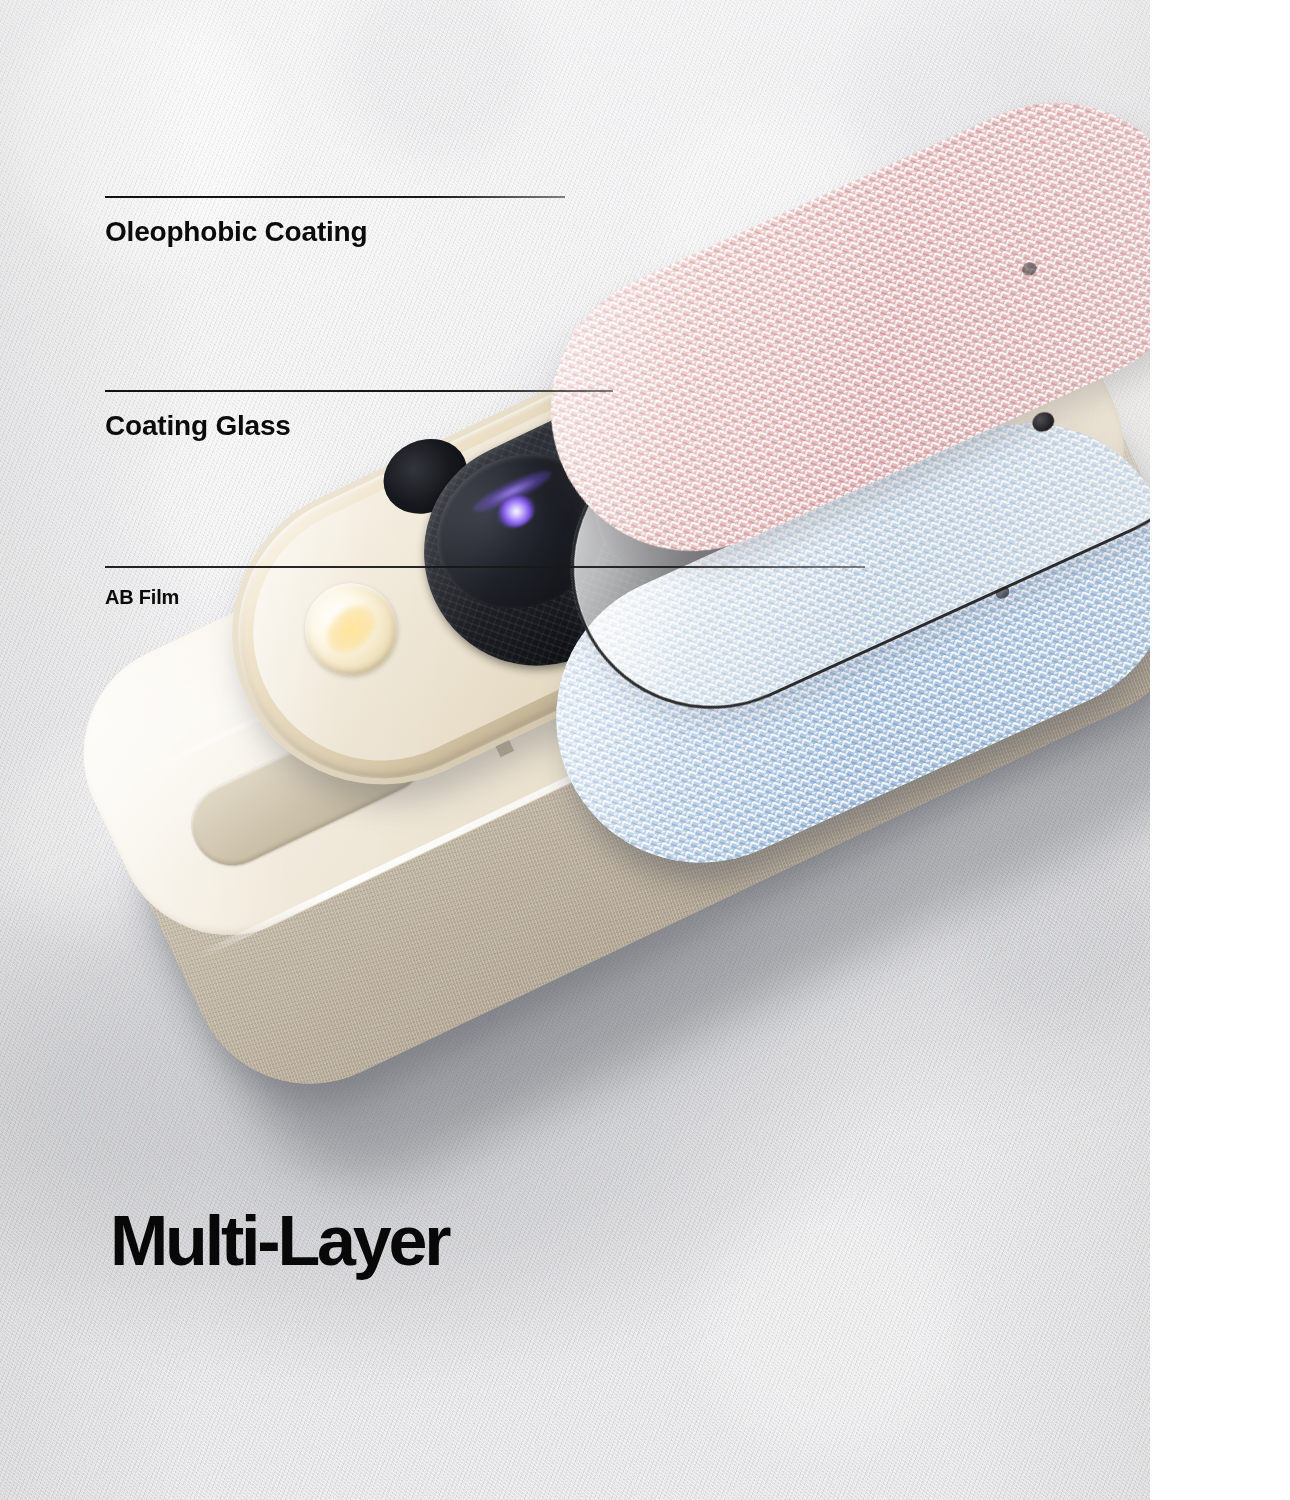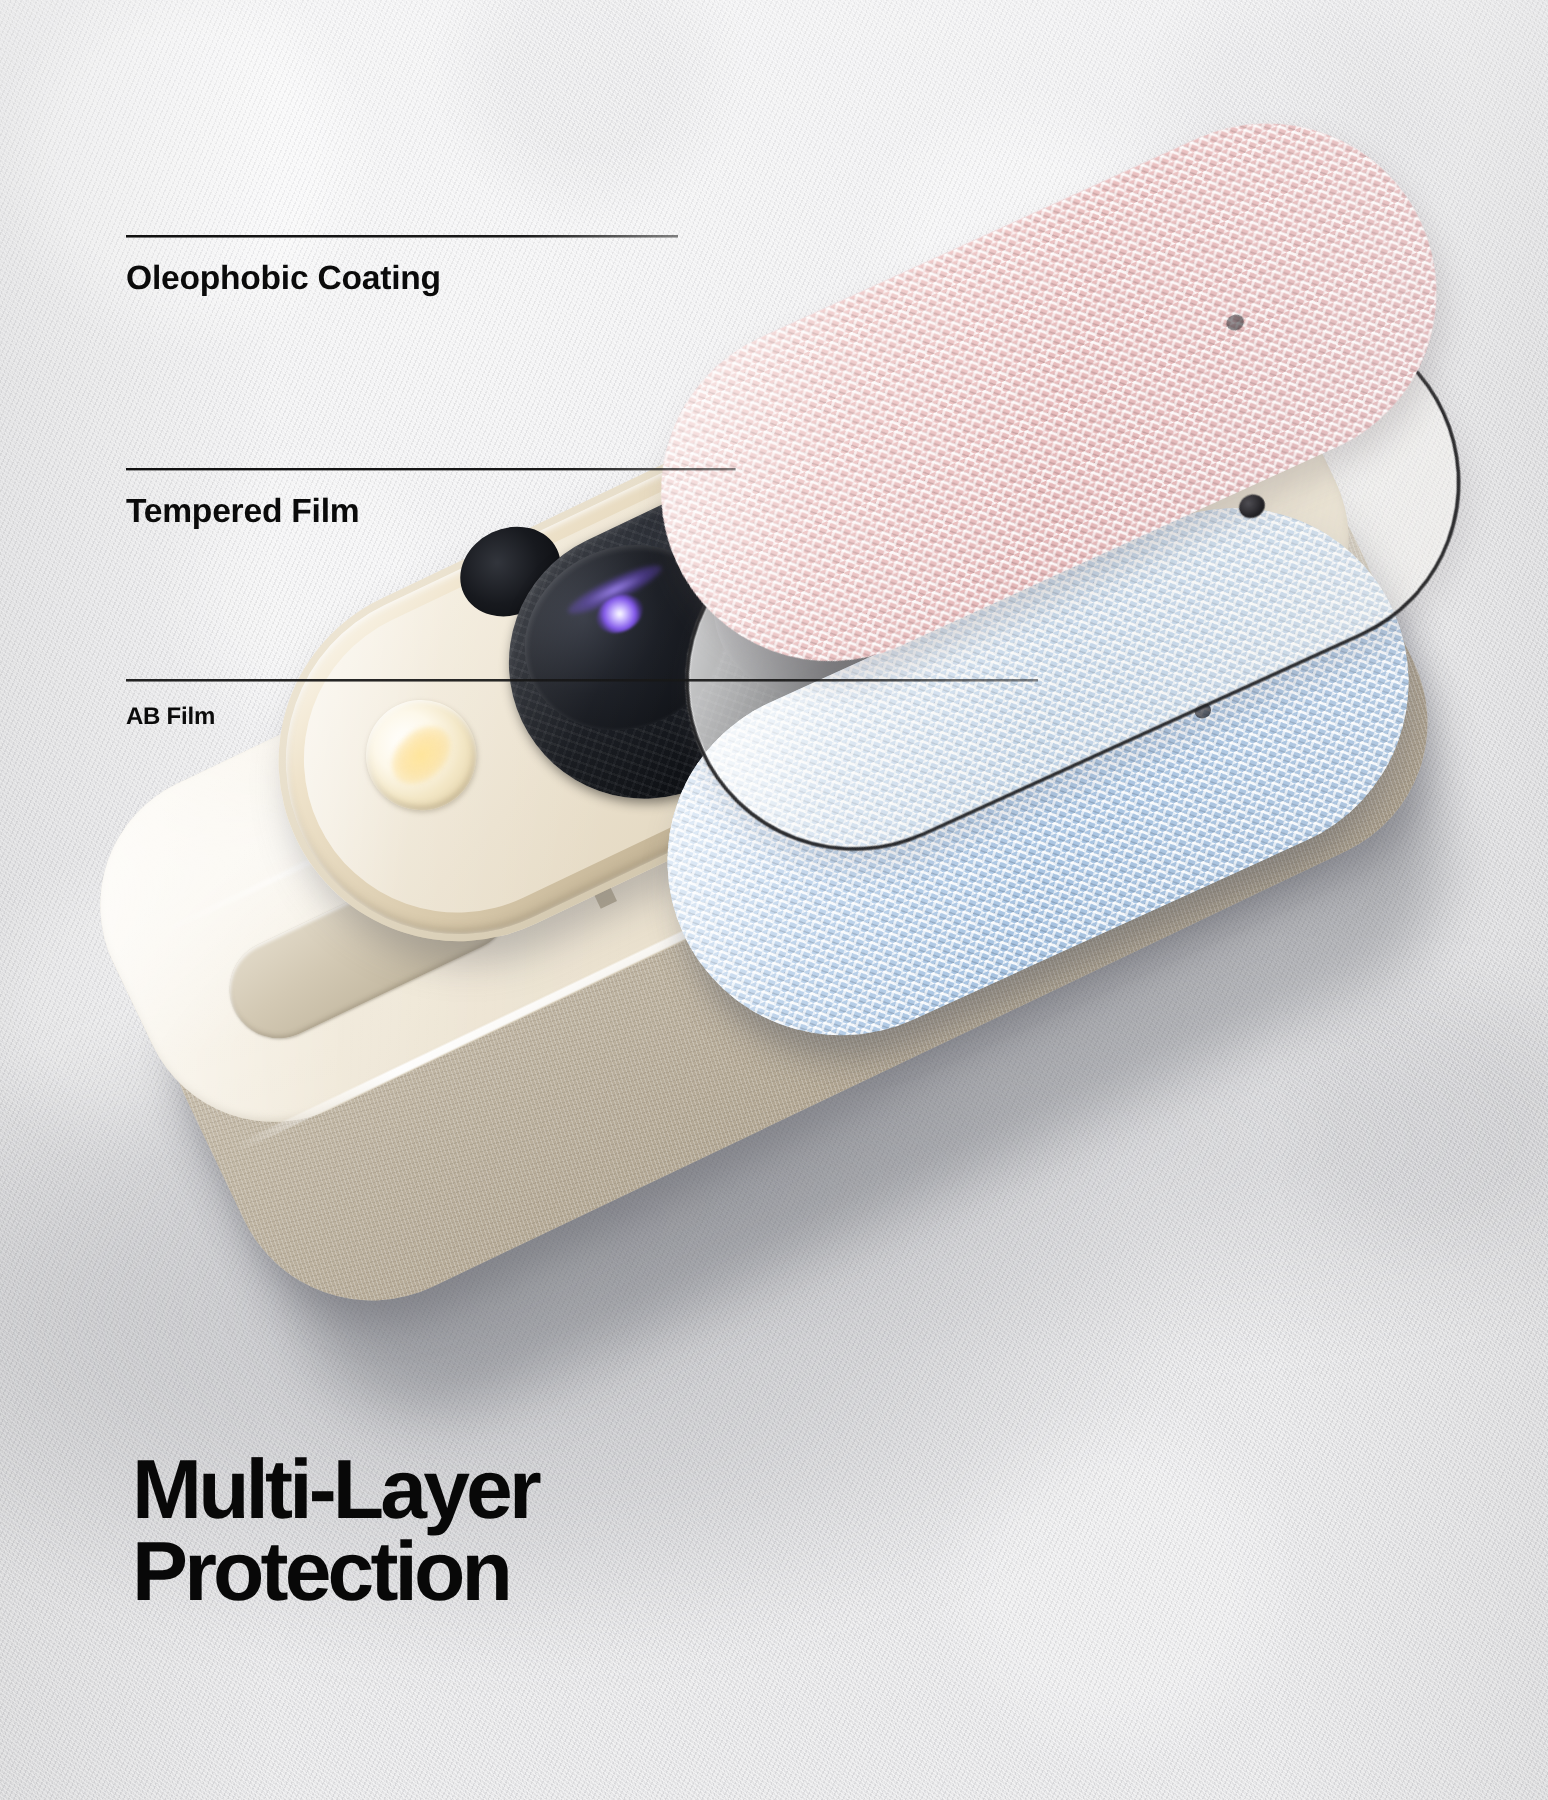--- a/index.html
+++ b/index.html
@@ -5,21 +5,21 @@
 <style>
   * { margin:0; padding:0; box-sizing:border-box; }
   html, body {
     width:1290px; height:1500px;
     font-family:"Liberation Sans", sans-serif;
     overflow:hidden;
   }
 
   #stage {
     position:relative;
-    width:1290px; height:1500px;
+    width:1150px; height:1500px;
     background:#eaeaec;
     overflow:hidden;
   }
 
   
   .bg-base {
     position:absolute; inset:0;
     background:
       radial-gradient(ellipse 90% 60% at 28% 18%, #f2f2f3 0%, #e8e8ea 55%, #e2e2e4 100%);
   }
@@ -412,26 +412,25 @@
     <div class="layer-hole"></div>
   </div>
 
   <div class="callout" id="callout-oleophobic">
     <div class="rule"></div>
     <div class="txt">Oleophobic Coating</div>
   </div>
 
   <div class="callout" id="callout-tempered">
     <div class="rule"></div>
-    <div class="txt">Tempered Film</div>
+    <div class="txt">Coating Glass</div>
   </div>
 
   <div class="callout" id="callout-abfilm">
     <div class="rule"></div>
     <div class="txt">AB Film</div>
   </div>
 
   <div id="headline">
     <span class="l1">Multi-Layer</span>
-    <span class="l2">Protection</span>
   </div>
 
 </div>
 
 </body></html>

